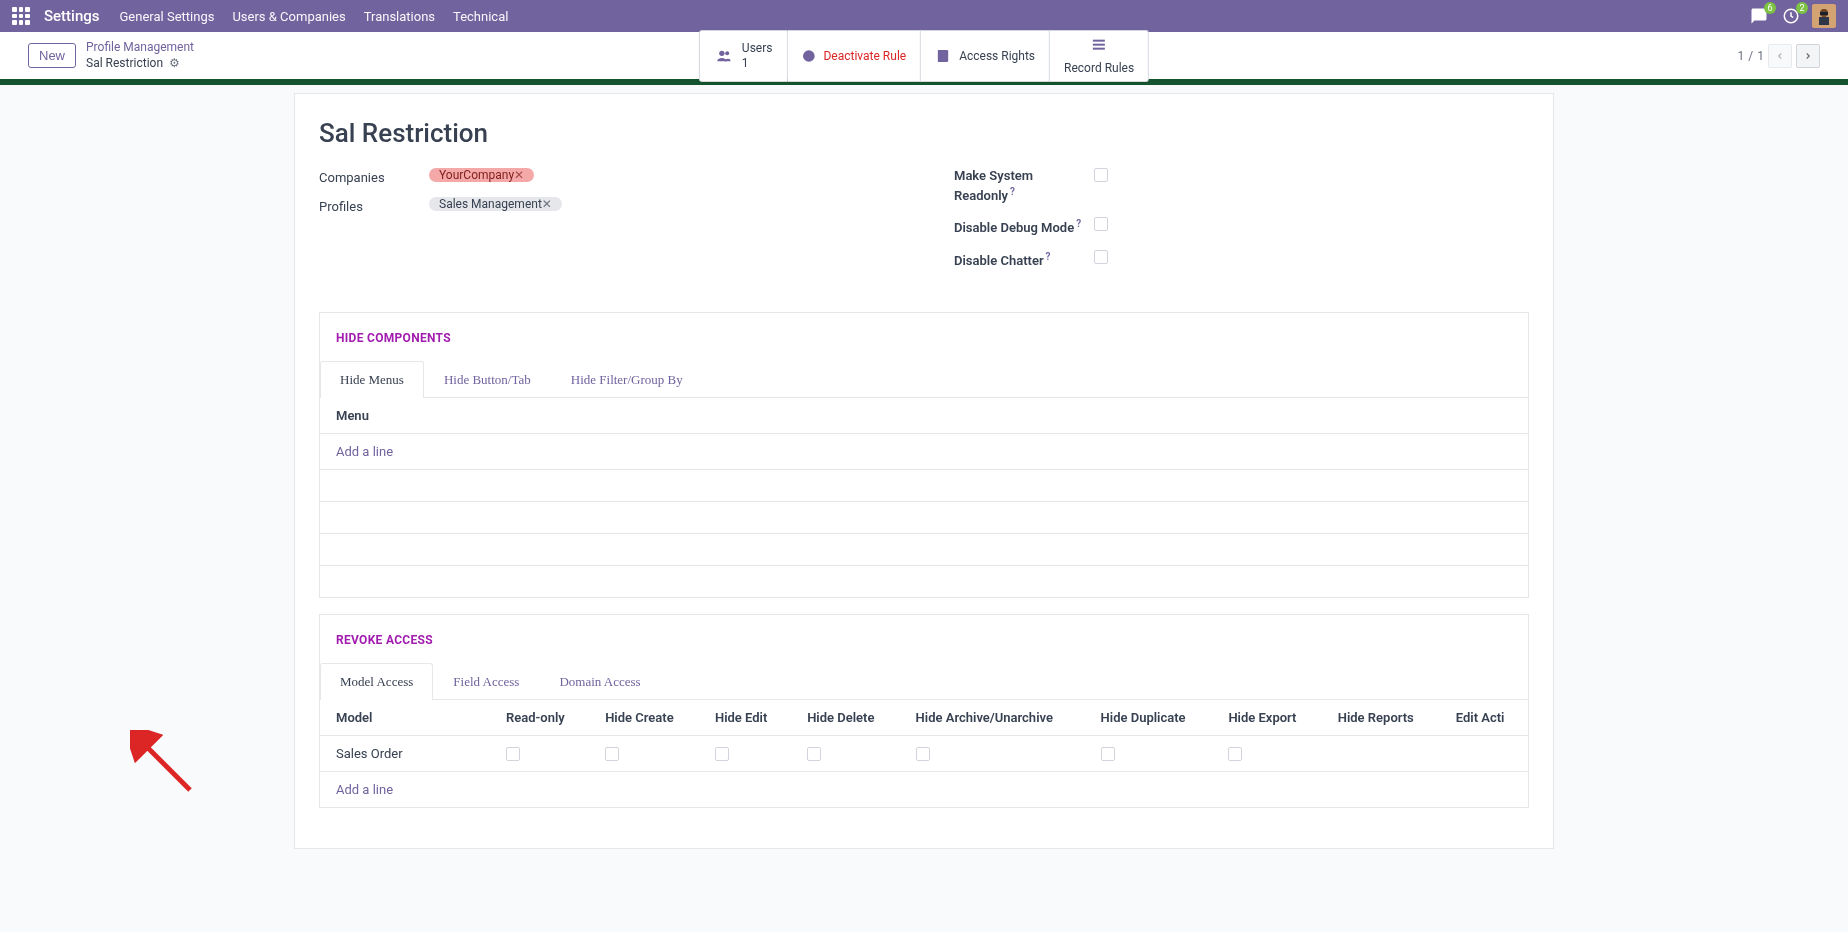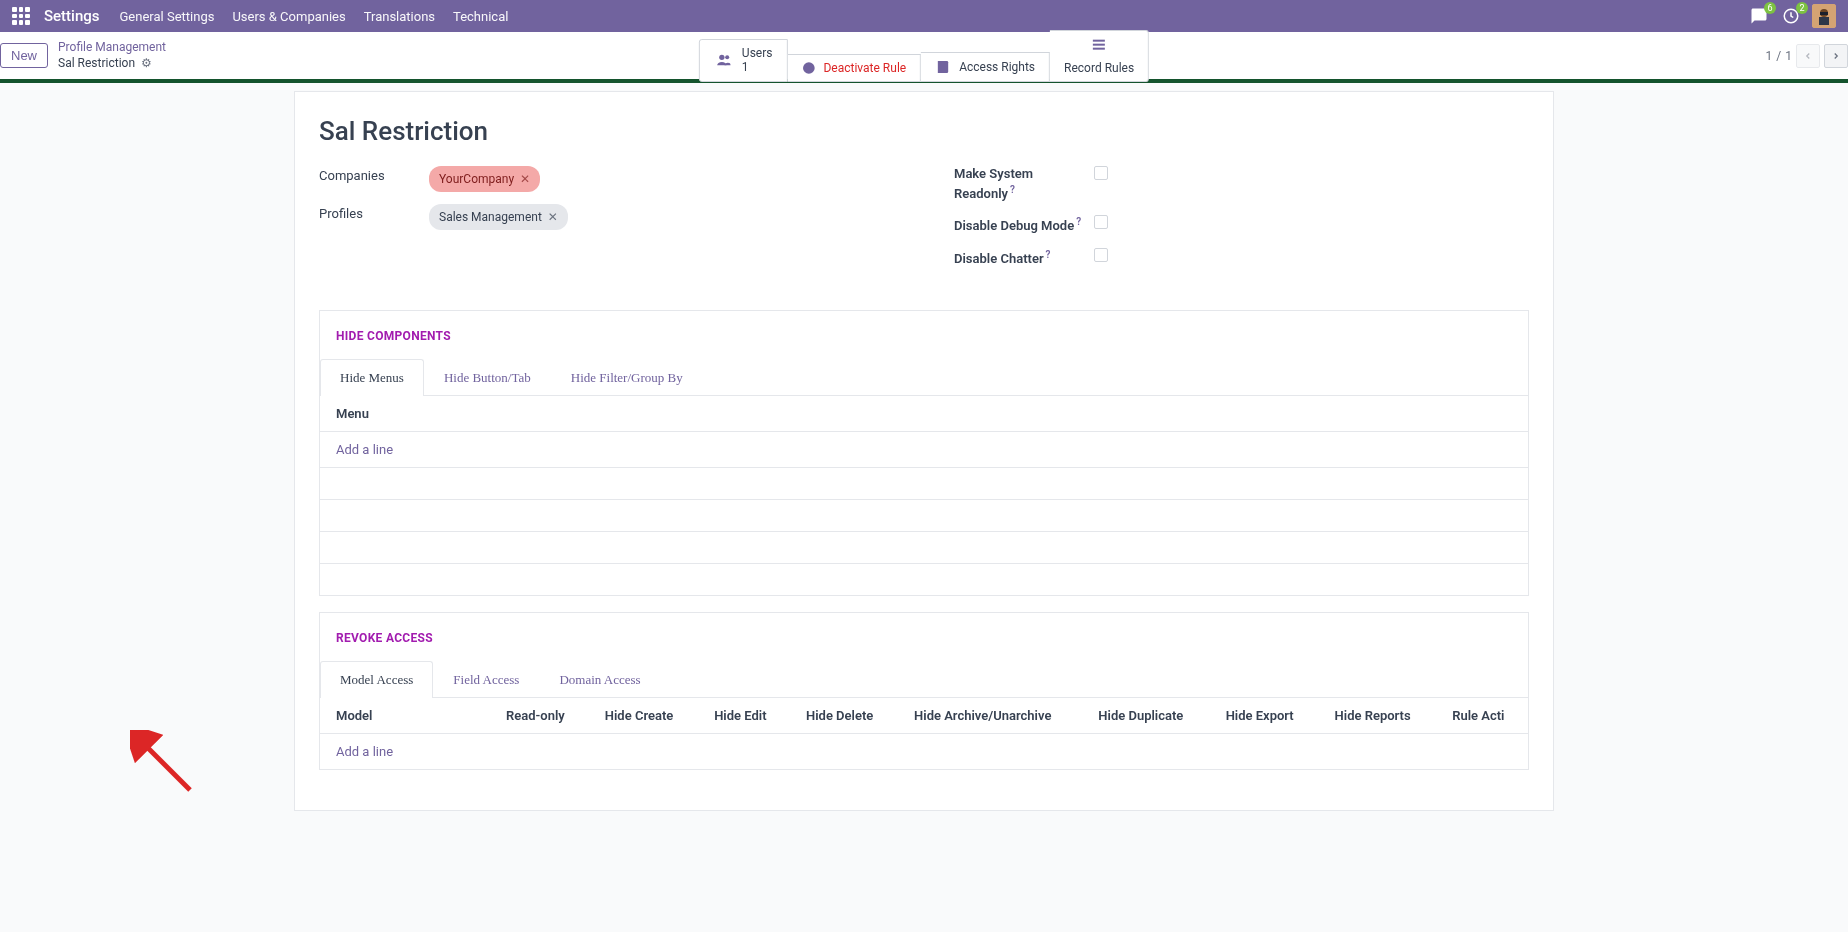--- a/index.html
+++ b/index.html
@@ -11,46 +11,46 @@
 .topnav-apps div { background: #fff; border-radius: 1px; }
 .topnav-title { font-size: 15px; font-weight: 500; margin-right: 20px; }
 .topnav-menu { display: flex; gap: 18px; flex: 1; }
 .topnav-menu a { color: #fff; text-decoration: none; font-size: 13px; opacity: .95; cursor: pointer; }
 .topnav-right { display: flex; align-items: center; gap: 10px; }
 .topnav-icon { position: relative; width: 22px; height: 22px; display: flex; align-items: center; justify-content: center; cursor: pointer; }
 .badge { position: absolute; top: -3px; right: -6px; background: #7dc242; color: #fff; font-size: 9px; border-radius: 8px; padding: 0 3px; min-width: 12px; text-align: center; line-height: 12px; }
 .avatar { width: 24px; height: 24px; border-radius: 3px; background: #e8a87c; display: flex; align-items: center; justify-content: center; overflow: hidden; }
 
 
-.controlbar { background: #fff; border-bottom: 4px solid #14532d; padding: 8px 0; display: flex; align-items: center; }
+.controlbar { background: #fff; border-bottom: 6px solid #14532d; padding: 8px 28px; display: flex; align-items: center; }
 .new-btn { border: 1px solid #71639e; color: #71639e; background: #fff; padding: 4px 10px; border-radius: 3px; font-size: 13px; cursor: pointer; margin-right: 10px; }
 .breadcrumb { display: flex; flex-direction: column; font-size: 12px; line-height: 1.3; }
 .breadcrumb-top { color: #71639e; cursor: pointer; }
 .breadcrumb-bot { color: #374151; display: flex; align-items: center; gap: 6px; }
 .gear { color: #6b7280; cursor: pointer; font-size: 12px; }
-.statbar { display: flex; margin-left: auto; margin-right: auto; position: absolute; left: 50%; transform: translateX(-50%); align-items: flex-end; }
+.statbar { display: flex; margin-left: auto; margin-right: auto; position: absolute; left: 50%; transform: translateX(-50%); }
 .statbtn { border: 1px solid #d1d5db; border-left: none; padding: 6px 14px; display: flex; align-items: center; gap: 8px; font-size: 12px; cursor: pointer; background: #fff; color: #374151; }
 .statbtn:first-child { border-left: 1px solid #d1d5db; border-radius: 3px 0 0 3px; }
 .statbtn:last-child { border-radius: 0 3px 3px 0; flex-direction: column; }
 .statbtn-icon { color: #71639e; display: flex; }
 .statbtn-txt { display: flex; flex-direction: column; line-height: 1.2; }
 .statbtn-red { color: #dc2626; }
 .pager { display: flex; align-items: center; gap: 4px; font-size: 12px; color: #6b7280; }
 .pager-btn { width: 24px; height: 24px; border: 1px solid #d1d5db; background: #f3f4f6; display: flex; align-items: center; justify-content: center; cursor: pointer; border-radius: 2px; }
 .pager-btn.disabled { opacity: .5; }
 
 
 .form-wrap { padding: 0 12px; overflow-y: auto; height: calc(100vh - 90px); }
 .sheet { max-width: 1260px; margin: 8px auto 20px; background: #fff; border: 1px solid #e5e7eb; padding: 24px; }
 .rec-title { font-size: 26px; font-weight: 500; color: #374151; margin-bottom: 20px; }
 .field-grid { display: grid; grid-template-columns: 1fr 1fr; gap: 0 60px; margin-bottom: 30px; }
 .field-row { display: flex; align-items: flex-start; margin-bottom: 12px; }
 .field-label { width: 110px; font-weight: 400; font-size: 13px; color: #374151; padding-top: 2px; }
 .field-label-wide { width: 140px; font-weight: 600; font-size: 13px; color: #374151; line-height: 1.3; }
-.tag { display: inline-flex; align-items: center; gap: 6px; padding: 6px 10px; border-radius: 12px; font-size: 12px; }
+.tag { display: inline-flex; align-items: center; padding: 0 10px; border-radius: 12px; font-size: 12px; }
 .tag-red { background: #f4a9a8; color: #7f1d1d; }
 .tag-grey { background: #e5e7eb; color: #374151; }
 .tag-x { cursor: pointer; opacity: .7; }
 .help-q { color: #71639e; font-size: 10px; vertical-align: super; margin-left: 2px; }
 .chk { width: 14px; height: 14px; border: 1px solid #d1d5db; border-radius: 2px; cursor: pointer; }
 
 .section { border: 1px solid #e5e7eb; margin-bottom: 16px; padding: 18px 16px 0; }
 .section-title { font-weight: 700; font-size: 12px; text-transform: uppercase; color: #a21caf; margin-bottom: 16px; letter-spacing: .3px; }
 .tabs { display: flex; border-bottom: 1px solid #e5e7eb; margin: 0 -16px; }
 .tab { padding: 10px 19px; font-size: 13px; color: #71639e; cursor: pointer; border: 1px solid transparent; border-bottom: none; margin-bottom: -1px; position: relative; font-family: Liberation Serif, serif; }
@@ -269,24 +269,50 @@
           <tr>
             <th style="width:170px">Model</th>
             <th>Read-only</th>
             <th>Hide Create</th>
             <th>Hide Edit</th>
             <th>Hide Delete</th>
             <th>Hide Archive/Unarchive</th>
             <th>Hide Duplicate</th>
             <th>Hide Export</th>
             <th>Hide Reports</th>
-            <th>Rule Acti</th>
+            <th>Edit Acti</th>
           </tr>
         </thead>
         <tbody>
+          <tr>
+            <td>Sales Order</td>
+            <td>
+                <div class="chk"></div>
+              </td>
+            <td>
+                <div class="chk"></div>
+              </td>
+            <td>
+                <div class="chk"></div>
+              </td>
+            <td>
+                <div class="chk"></div>
+              </td>
+            <td>
+                <div class="chk"></div>
+              </td>
+            <td>
+                <div class="chk"></div>
+              </td>
+            <td>
+                <div class="chk"></div>
+              </td>
+            <td></td>
+            <td></td>
+          </tr>
           <tr>
             <td colspan="10" style="border-bottom:none;"><span class="addline">Add a line</span></td>
           </tr>
         </tbody>
       </table>
     </div>
 
   </div>
 </div>
 

